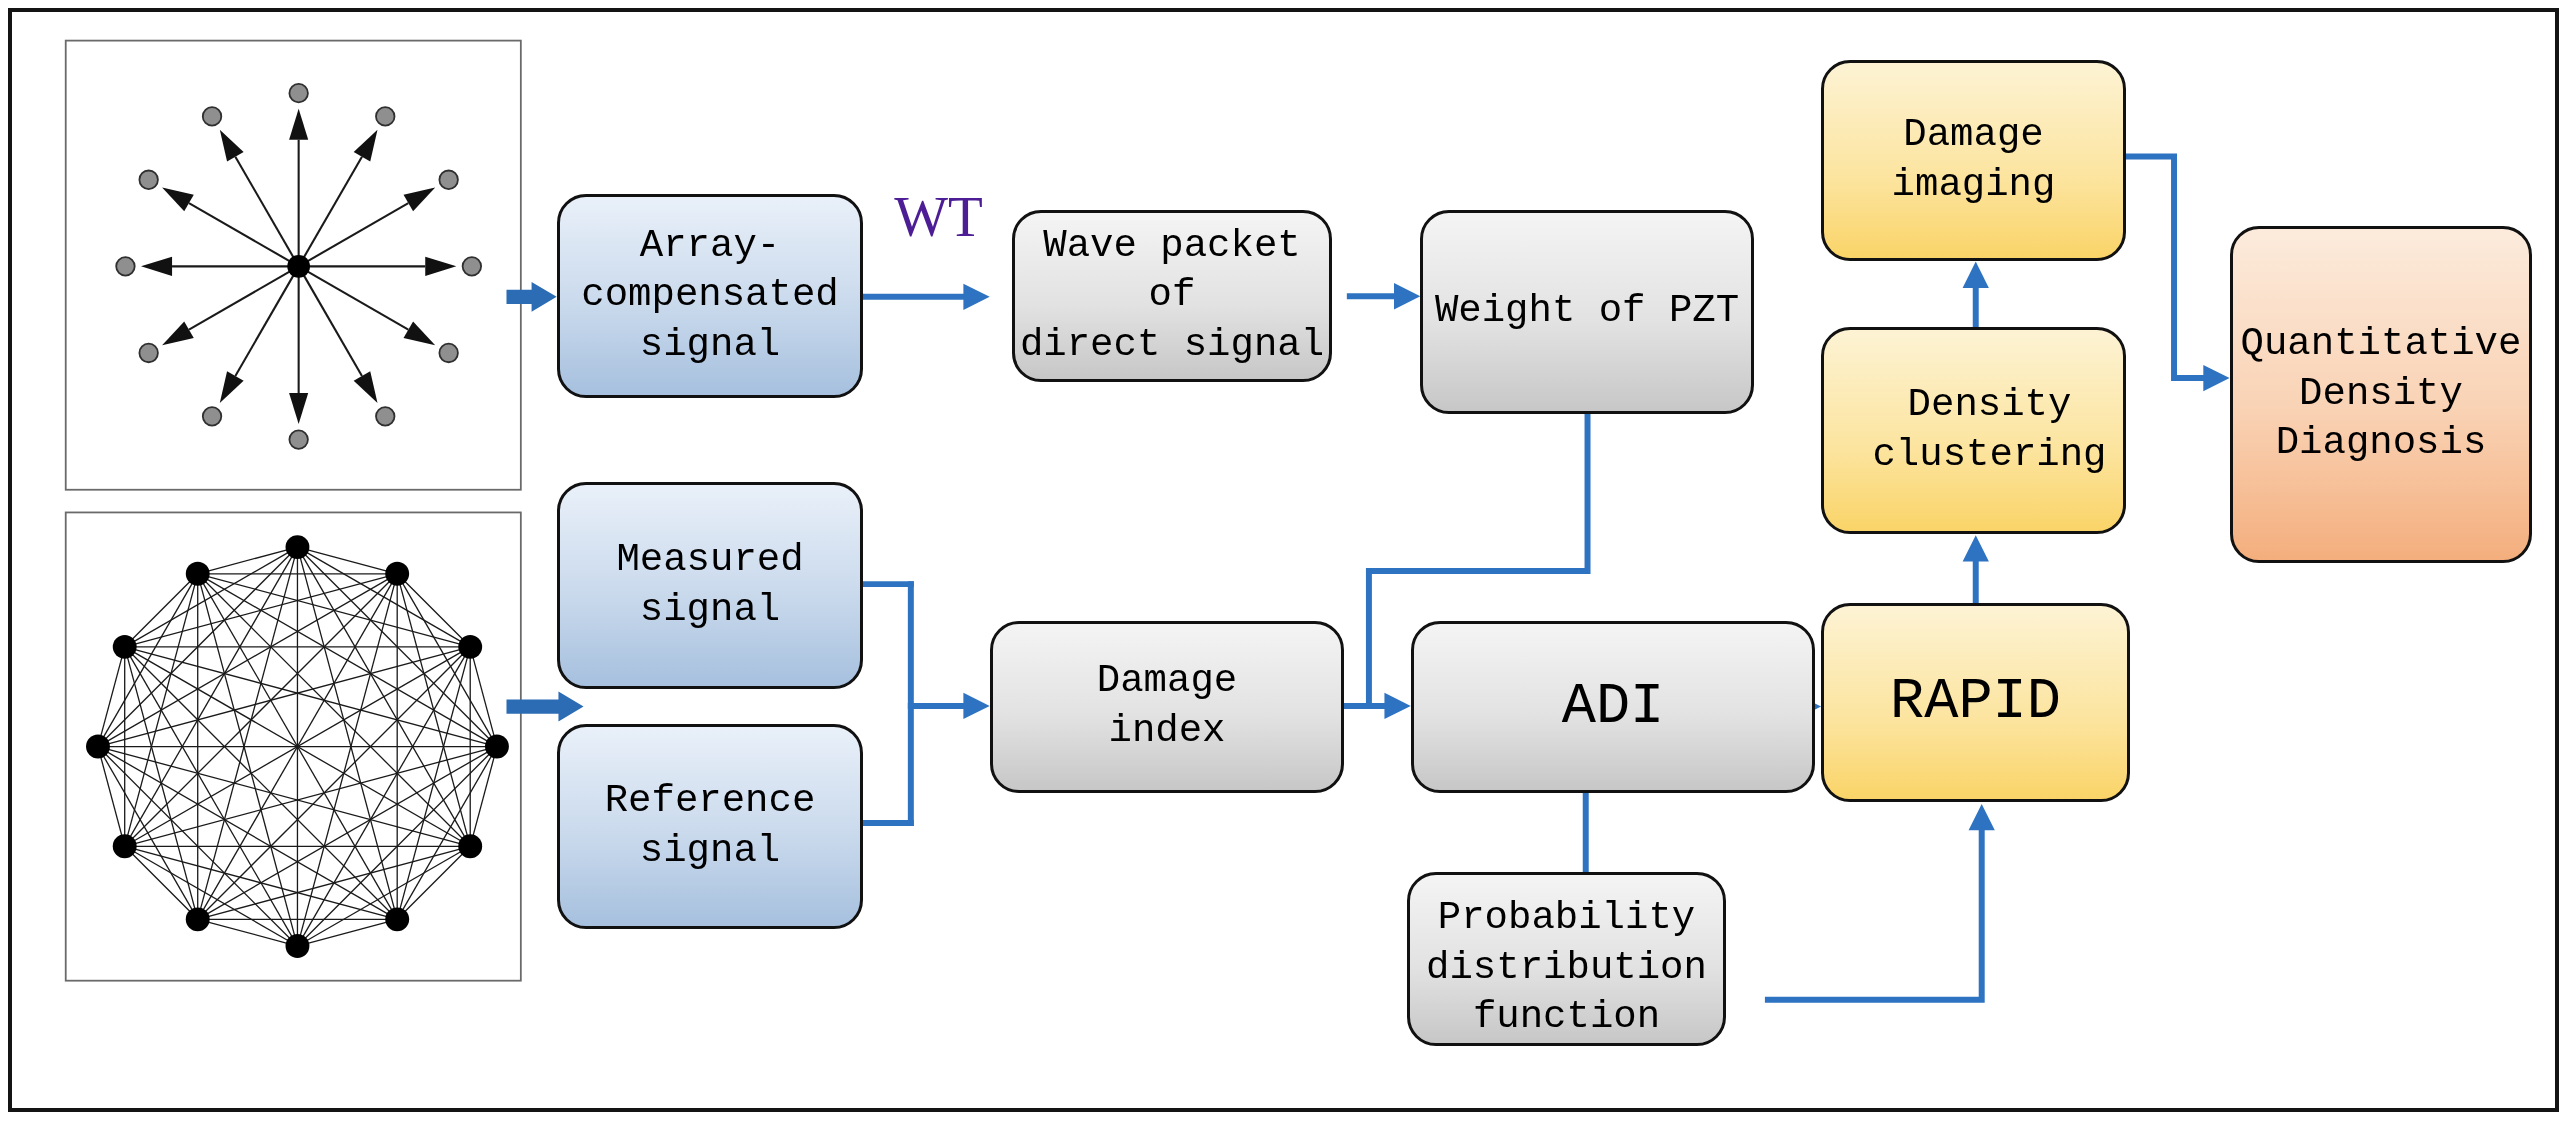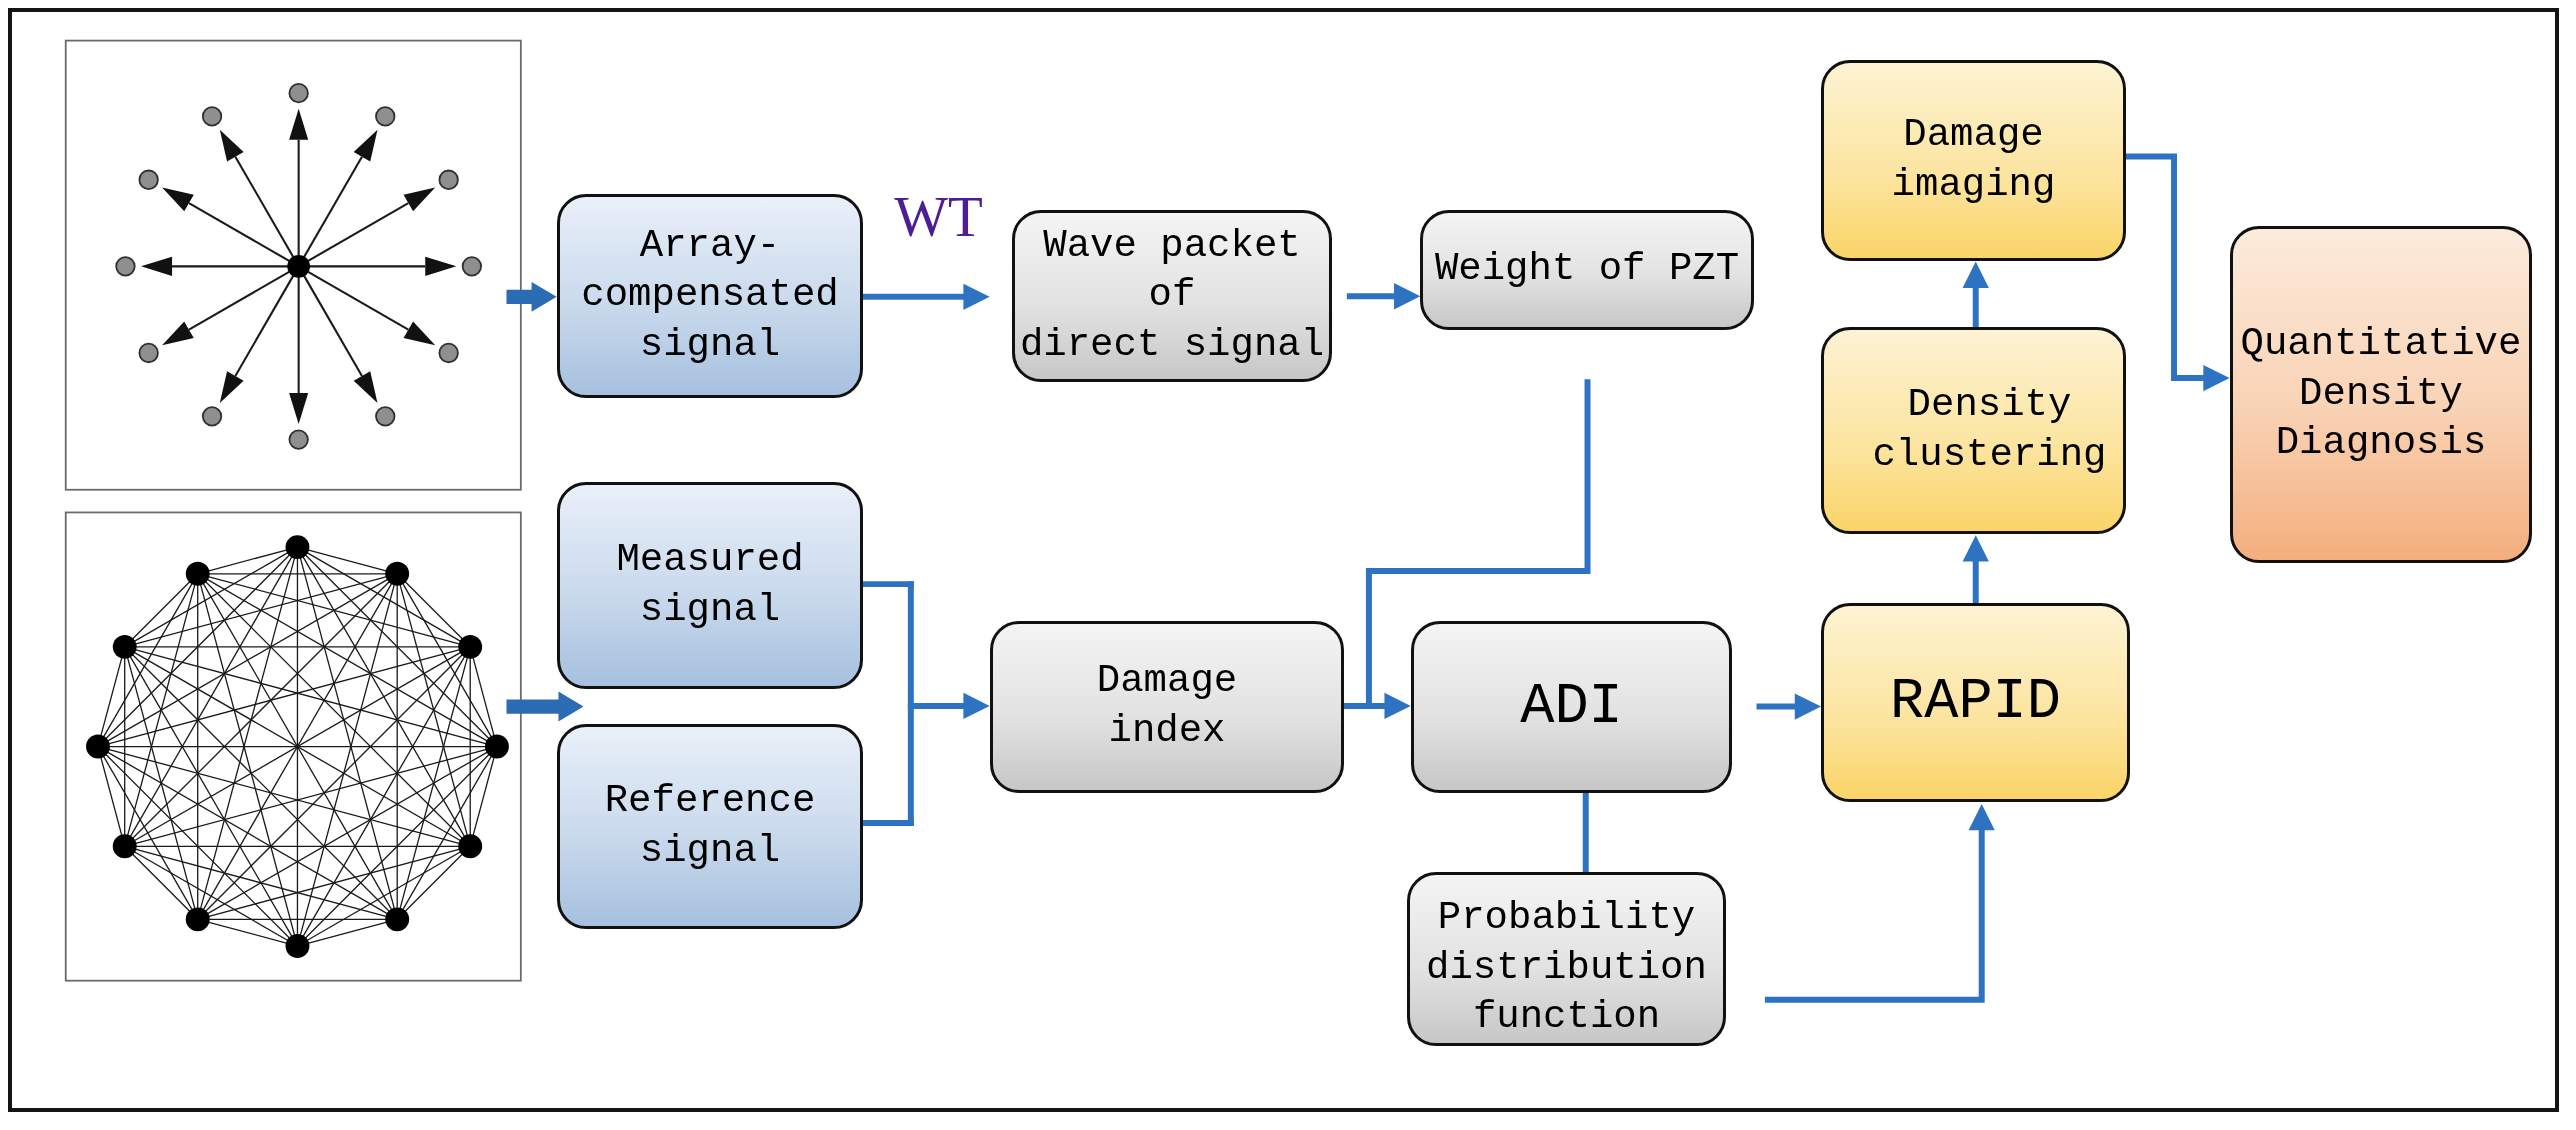--- a/index.html
+++ b/index.html
@@ -221,36 +221,36 @@
 
 <div class="box blue" style="left:557px;top:194px;width:306px;height:204px;">
   <span class="label">Array-
 compensated
 signal</span>
 </div>
 <div class="box gray" style="left:1012px;top:210px;width:320px;height:172px;">
   <span class="label">Wave packet of
 direct signal</span>
 </div>
-<div class="box gray" style="left:1420px;top:210px;width:334px;height:120px;align-items:center;">
+<div class="box gray" style="left:1420px;top:210px;width:334px;height:204px;align-items:center;">
   <span class="label">Weight of PZT</span>
 </div>
 <div class="box blue" style="left:557px;top:482px;width:306px;height:207px;">
   <span class="label">Measured
 signal</span>
 </div>
 <div class="box blue" style="left:557px;top:724px;width:306px;height:205px;">
   <span class="label">Reference
 signal</span>
 </div>
 <div class="box gray" style="left:990px;top:621px;width:354px;height:172px;">
   <span class="label">Damage
 index</span>
 </div>
-<div class="box gray" style="left:1411px;top:621px;width:321px;height:172px;">
+<div class="box gray" style="left:1411px;top:621px;width:404px;height:172px;">
   <span class="label big">ADI</span>
 </div>
 <div class="box gray" style="left:1407px;top:872px;width:319px;height:174px;align-items:flex-end;">
   <span class="label">Probability
 distribution
 function</span>
 </div>
 <div class="box gold" style="left:1821px;top:603px;width:309px;height:199px;">
   <span class="label big">RAPID</span>
 </div>

